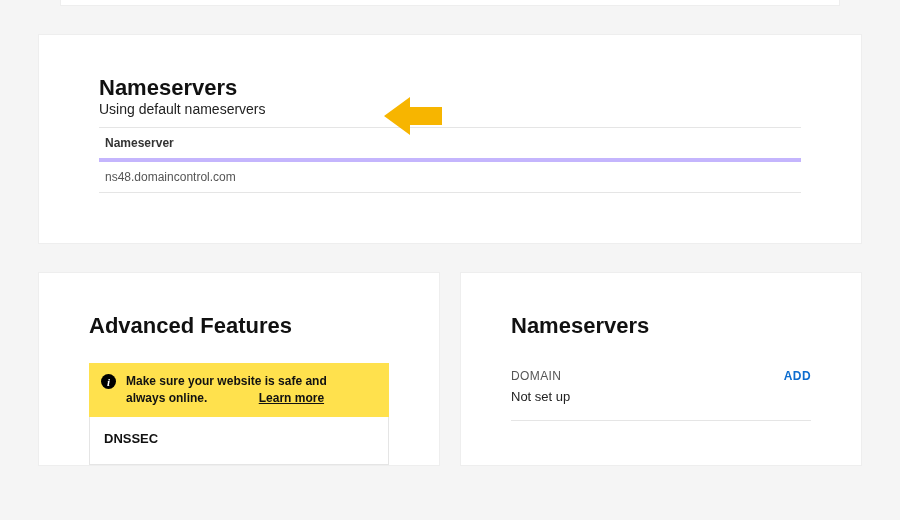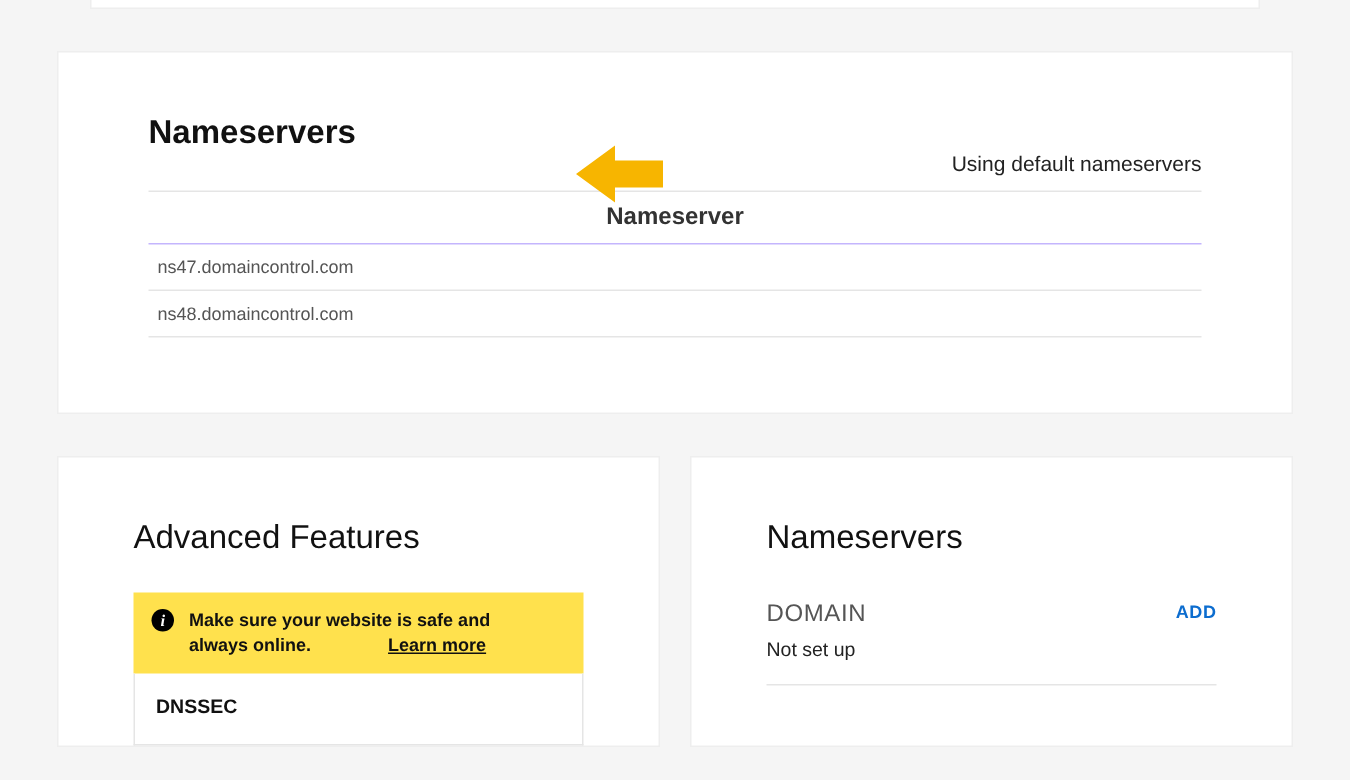--- a/index.html
+++ b/index.html
@@ -37,21 +37,20 @@
       color: #a0a0a0;
       font-size: 12px;
       margin-bottom: 8px;
     }
     .using-row {
       display: flex;
       align-items: flex-end;
       gap: 4px;
       margin-bottom: 10px;
       position: relative;
-      flex-direction: column;
     }
     .using-text {
       font-size: 14px;
       color: #222;
     }
     .change-btn-wrap {
       position: relative;
       display: inline-block;
       border: 4px solid #f7b500;
       border-radius: 12px;
@@ -70,47 +69,47 @@
     .arrow {
       position: absolute;
       left: 285px;
       top: -6px;
     }
     .ns-table {
       width: 100%;
       border-top: 1px solid #e5e5e5;
     }
     .ns-th {
-      font-size: 16px;
+      font-size: 12px;
       font-weight: 700;
       color: #333;
       padding: 8px 6px;
-      border-bottom: 1px solid #c4b5fd;
-      text-align: center;
+      border-bottom: 4px solid #c4b5fd;
+      text-align: left;
     }
     .ns-td {
       font-size: 12px;
       color: #555;
       padding: 8px 6px;
       border-bottom: 1px solid #e5e5e5;
     }
     .row2 {
       display: flex;
       gap: 20px;
       margin: 0 38px;
     }
     .half-card {
       background: #fff;
       border: 1px solid #eee;
       flex: 1;
       padding: 40px 50px 0 50px;
     }
     .half-title {
       font-size: 22px;
-      font-weight: 400;
+      font-weight: 700;
       margin-bottom: 24px;
     }
     .alert {
       background: #ffe14d;
       padding: 10px 12px;
       display: flex;
       gap: 10px;
       align-items: flex-start;
       font-size: 12px;
       font-weight: 700;
@@ -145,21 +144,21 @@
     }
     .fwd-row {
       display: flex;
       justify-content: space-between;
       align-items: flex-start;
       padding: 6px 0 16px 0;
       border-bottom: 1px solid #e5e5e5;
       margin-bottom: 18px;
     }
     .fwd-label {
-      font-size: 16px;
+      font-size: 12px;
       color: #555;
       letter-spacing: 0.4px;
       margin-bottom: 6px;
     }
     .fwd-val {
       font-size: 13px;
       color: #222;
     }
     .add-link {
       color: #0d6dcf;
@@ -179,21 +178,20 @@
   <div class="using-row">
     <span class="using-text">Using default nameservers</span>
     <span class="arrow">
       <svg width="58" height="42" viewBox="0 0 58 42">
         <polygon points="0,21 26,2 26,12 58,12 58,30 26,30 26,40" fill="#f7b500"></polygon>
       </svg>
     </span>
   </div>
   <div class="ns-table">
     <div class="ns-th">Nameserver</div>
-    <div class="ns-td">ns47.domaincontrol.com</div>
     <div class="ns-td">ns48.domaincontrol.com</div>
   </div>
 </div>
 
 <div class="row2">
 
   <div class="half-card">
     <h2 class="half-title">Advanced Features</h2>
     <div class="alert">
       <span class="info-icon">i</span>

